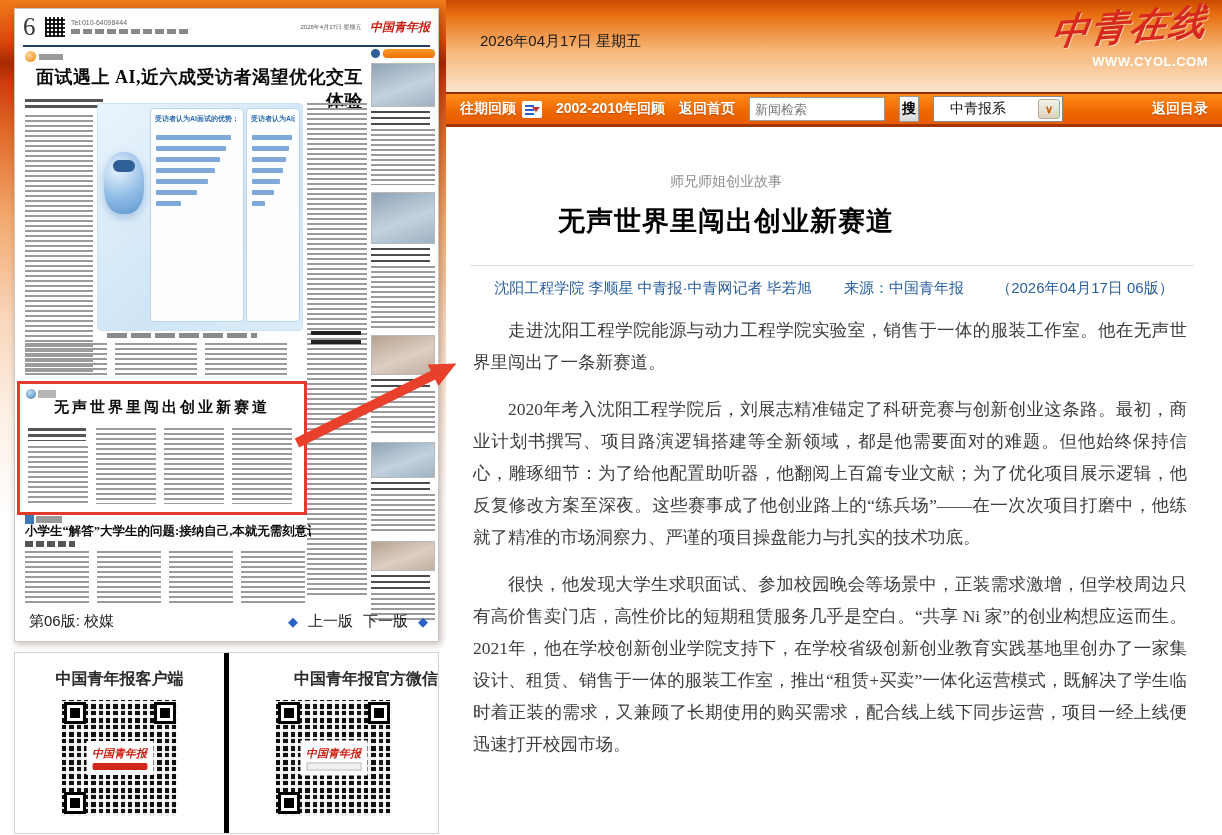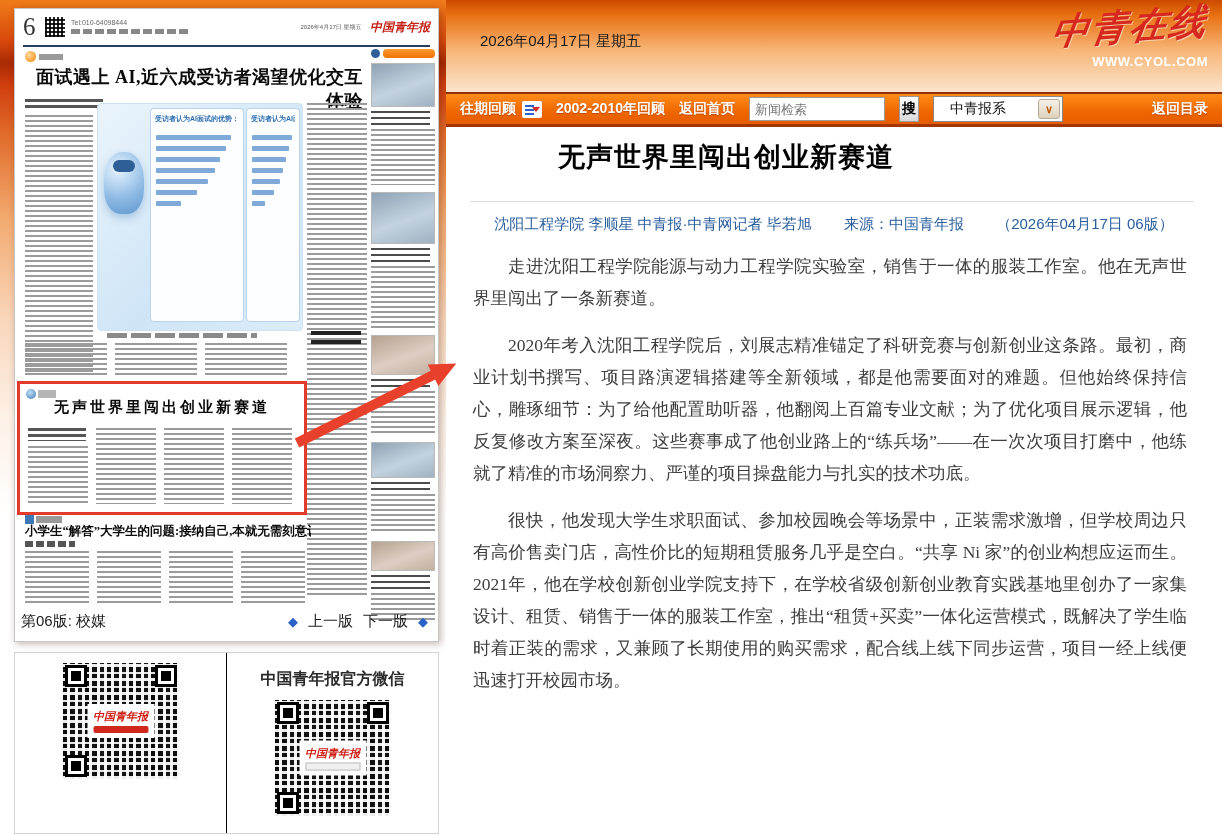--- a/index.html
+++ b/index.html
@@ -83,30 +83,30 @@
   
   .np-a2-badge{position:absolute;left:10px;top:506px;display:flex;gap:2px;align-items:center;}
   .np-a2-badge .sq{width:9px;height:9px;background:#3f79b5;}
   .np-a2-badge .lbl{width:26px;height:7px;background:#9a9a9a;}
   .np-headline2{position:absolute;left:10px;top:514px;width:286px;
     font-family:"Liberation Serif",serif;font-weight:bold;font-size:12.5px;color:#0a0a0a;white-space:nowrap;overflow:hidden;}
   .np-byline2{position:absolute;left:10px;top:532px;width:50px;height:6px;background-image:repeating-linear-gradient(90deg,#555 0 8px,transparent 8px 11px);}
   .a2-col{position:absolute;top:542px;width:64px;height:52px;}
   .a2-col.c1{left:10px;} .a2-col.c2{left:82px;} .a2-col.c3{left:154px;} .a2-col.c4{left:226px;}
 
-  .np-footer{position:absolute;left:6px;right:10px;top:598px;height:28px;display:flex;align-items:center;}
+  .np-footer{position:absolute;left:14px;right:10px;top:598px;height:28px;display:flex;align-items:center;}
   .np-page-label{font-size:15px;color:#1a1a1a;}
   .np-pagenav{margin-left:auto;font-size:15px;color:#1a1a1a;display:flex;align-items:center;gap:10px;}
   .np-pagenav .dia{color:#2a62c9;font-size:13px;}
   .np-pagenav .pn{cursor:pointer;}
 
   
   .qr-panel{position:absolute;left:14px;top:652px;width:423px;height:180px;background:#fff;border:1px solid #d2d2d2;display:flex;}
   .qr-half{flex:1;position:relative;text-align:center;}
-  .qr-half + .qr-half{border-left:1px solid #000000;}
+  .qr-half + .qr-half{border-left:5px solid #000000;text-align:right;}
   .qr-title{margin-top:16px;font-size:16px;font-weight:bold;color:#2b2b2b;}
   .qr{position:relative;width:116px;height:116px;margin:10px auto 0;background:#fff;
     background-image:
       repeating-linear-gradient(0deg,rgba(255,255,255,.92) 0 3px,transparent 3px 7px,rgba(255,255,255,.88) 7px 9px,transparent 9px 14px),
       repeating-linear-gradient(90deg,#0d0d0d 0 4px,#f4f4f4 4px 7px,#111 7px 12px,#f7f7f7 12px 15px,#161616 15px 19px,#efefef 19px 22px);}
   .fp{position:absolute;width:22px;height:22px;background:#fff;border:3px solid #000;box-sizing:border-box;}
   .fp::after{content:"";position:absolute;inset:3px;background:#000;}
   .fp.tl{left:2px;top:2px;} .fp.tr{right:2px;top:2px;} .fp.bl{left:2px;bottom:2px;}
   .qr-logo{position:absolute;left:50%;top:50%;transform:translate(-50%,-50%);background:#fff;padding:3px 4px;box-shadow:0 0 0 2px #fff;}
   .qr-logo .t{font-family:"Liberation Serif",serif;font-style:italic;font-weight:bold;font-size:11px;color:#cf1f14;white-space:nowrap;}
@@ -281,20 +281,21 @@
             <span class="pn">下一版</span>
             <span class="dia">◆</span>
           </span>
         </div>
 
       </div>
     </div>
 
     <div class="qr-panel">
       <div class="qr-half">
+        <div class="qr-title">中国青年报客户端</div>
         <div class="qr">
           <span class="fp tl"></span>
             <span class="fp tr"></span>
             <span class="fp bl"></span>
           <div class="qr-logo">
               <div class="t">中国青年报</div>
               <div class="sub-red"></div>
             </div>
         </div>
       </div>
@@ -331,20 +332,21 @@
       <input class="search-input" type="text" placeholder="新闻检索" style="">
       <button class="search-btn">搜</button>
       <span class="paper-select">
         <span>中青报系</span>
         <span class="arrow-btn">∨</span>
       </span>
       <span class="lnk home-lnk">返回目录</span>
     </div>
 
     <div class="rp-article">
+      <div class="kicker">师兄师姐创业故事</div>
       <div class="art-title">无声世界里闯出创业新赛道</div>
       <div class="art-divider"></div>
       <div class="art-byline">
         <span>沈阳工程学院 李顺星 中青报·中青网记者 毕若旭</span>
         <span>来源：中国青年报</span>
         <span>（2026年04月17日 06版）</span>
       </div>
       <div class="art-body">
         <p>走进沈阳工程学院能源与动力工程学院实验室，销售于一体的服装工作室。他在无声世界里闯出了一条新赛道。</p>
         <p>2020年考入沈阳工程学院后，刘展志精准锚定了科研竞赛与创新创业这条路。最初，商业计划书撰写、项目路演逻辑搭建等全新领域，都是他需要面对的难题。但他始终保持信心，雕琢细节：为了给他配置助听器，他翻阅上百篇专业文献；为了优化项目展示逻辑，他反复修改方案至深夜。这些赛事成了他创业路上的“练兵场”——在一次次项目打磨中，他练就了精准的市场洞察力、严谨的项目操盘能力与扎实的技术功底。</p>

